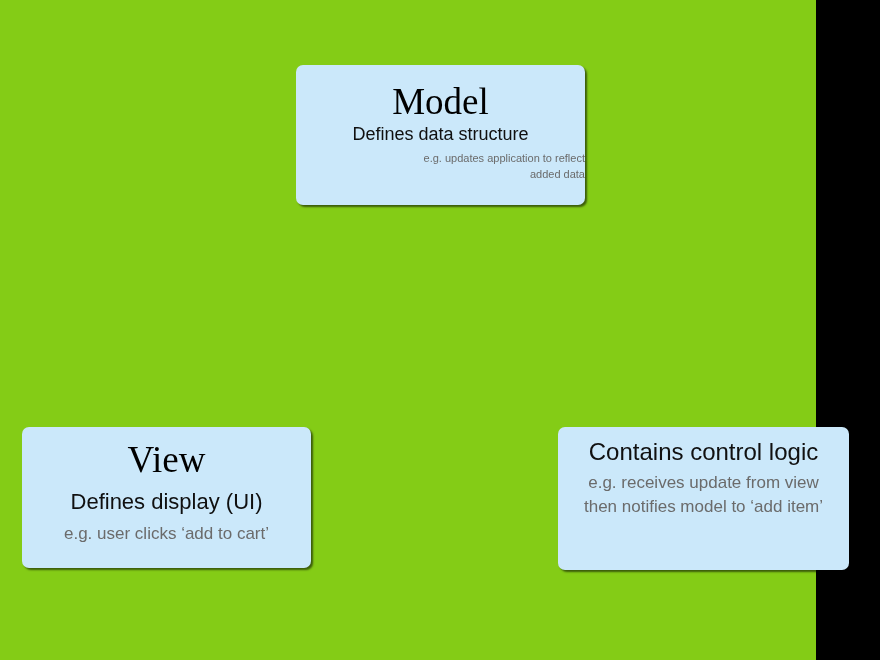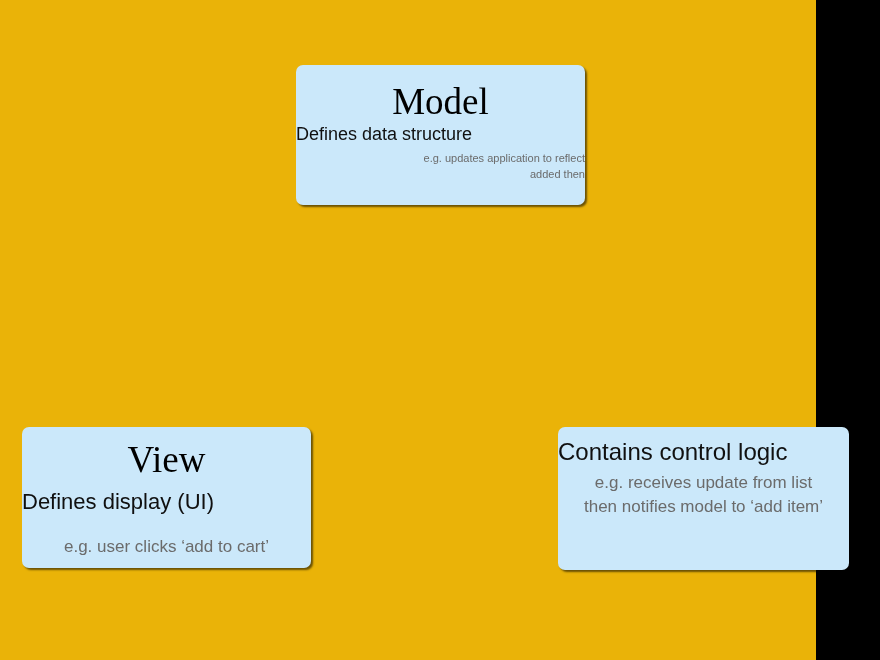--- a/index.html
+++ b/index.html
@@ -14,42 +14,42 @@
     overflow: hidden;
     font-family: "Liberation Sans", sans-serif;
     background: #000000;
   }
   #canvas {
     position: absolute;
     left: 0;
     top: 0;
     width: 816px;
     height: 660px;
-    background: #eab308;
+    background: #84cc16;
   }
   .node {
     position: absolute;
     background: #cbe8fa;
     border-radius: 7px;
     box-sizing: border-box;
     box-shadow: 2px 2px 2px rgba(0,0,0,0.55);
     padding: 0;
     overflow: hidden;
   }
   .node-title {
     font-family: "Liberation Serif", serif;
     color: #000000;
     text-align: center;
     line-height: 1.0;
     white-space: nowrap;
   }
   .node-subtitle {
     font-family: "Liberation Sans", sans-serif;
     color: #101010;
-    text-align: left;
+    text-align: center;
     white-space: nowrap;
   }
   .node-example {
     font-family: "Liberation Sans", sans-serif;
     color: #6b6b6b;
   }
   .node-example div {
     white-space: nowrap;
   }
 
@@ -86,21 +86,21 @@
   #node-view .node-title {
     font-size: 37px;
     margin-top: 14px;
   }
   #node-view .node-subtitle {
     font-size: 22px;
     margin-top: 11px;
   }
   #node-view .node-example {
     font-size: 17px;
-    margin-top: 20px;
+    margin-top: 7px;
     text-align: center;
     line-height: 1.42;
   }
 
   
   #node-controller {
     left: 558px;
     top: 427px;
     width: 291px;
     height: 143px;
@@ -135,34 +135,34 @@
 </head>
 <body>
 
 <div id="canvas">
 
   <div class="node" id="node-model">
     <div class="node-title">Model</div>
     <div class="node-subtitle">Defines data structure</div>
     <div class="node-example">
       <div>e.g. updates application to reflect</div>
-      <div>added then</div>
+      <div>added data</div>
     </div>
   </div>
 
   <div class="node" id="node-view">
     <div class="node-title">View</div>
     <div class="node-subtitle">Defines display (UI)</div>
     <div class="node-example">
       <div>e.g. user clicks ‘add to cart’</div>
     </div>
   </div>
 
   <div class="node" id="node-controller">
     <div class="node-subtitle">Contains control logic</div>
     <div class="node-example">
-      <div>e.g. receives update from list</div>
+      <div>e.g. receives update from view</div>
       <div>then notifies model to ‘add item’</div>
     </div>
   </div>
 
 
 </div>
 
 </body></html>

